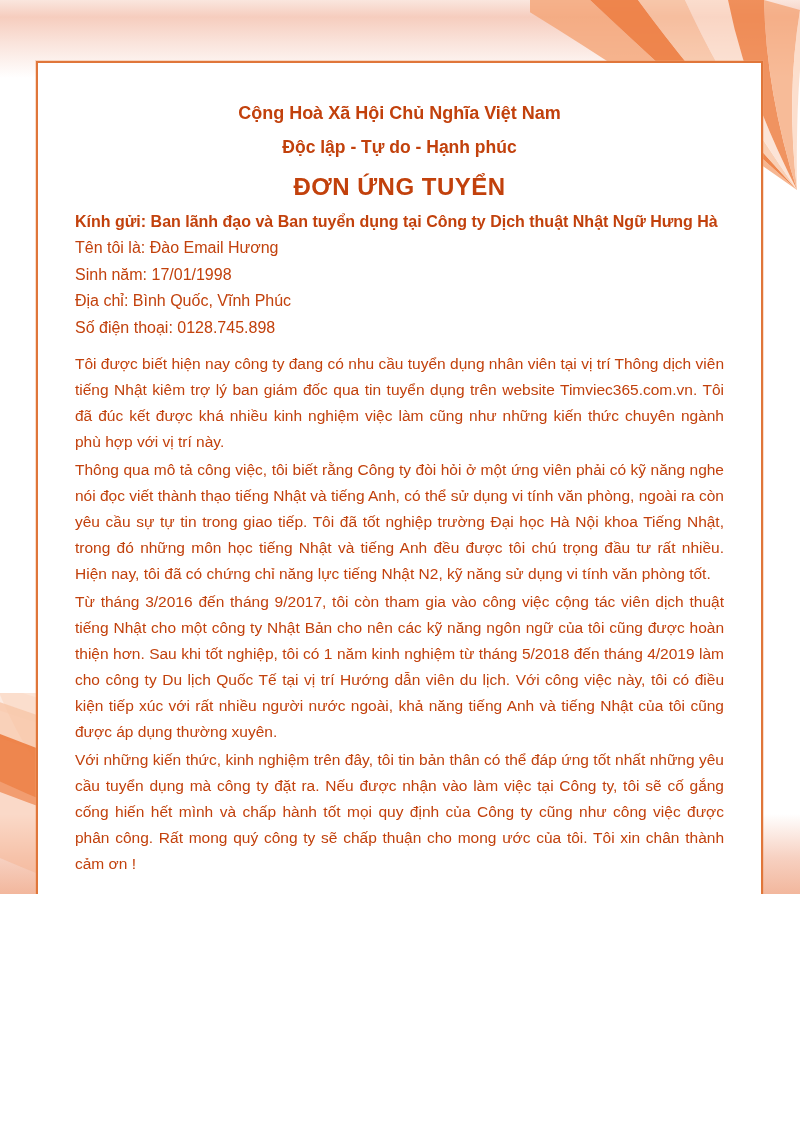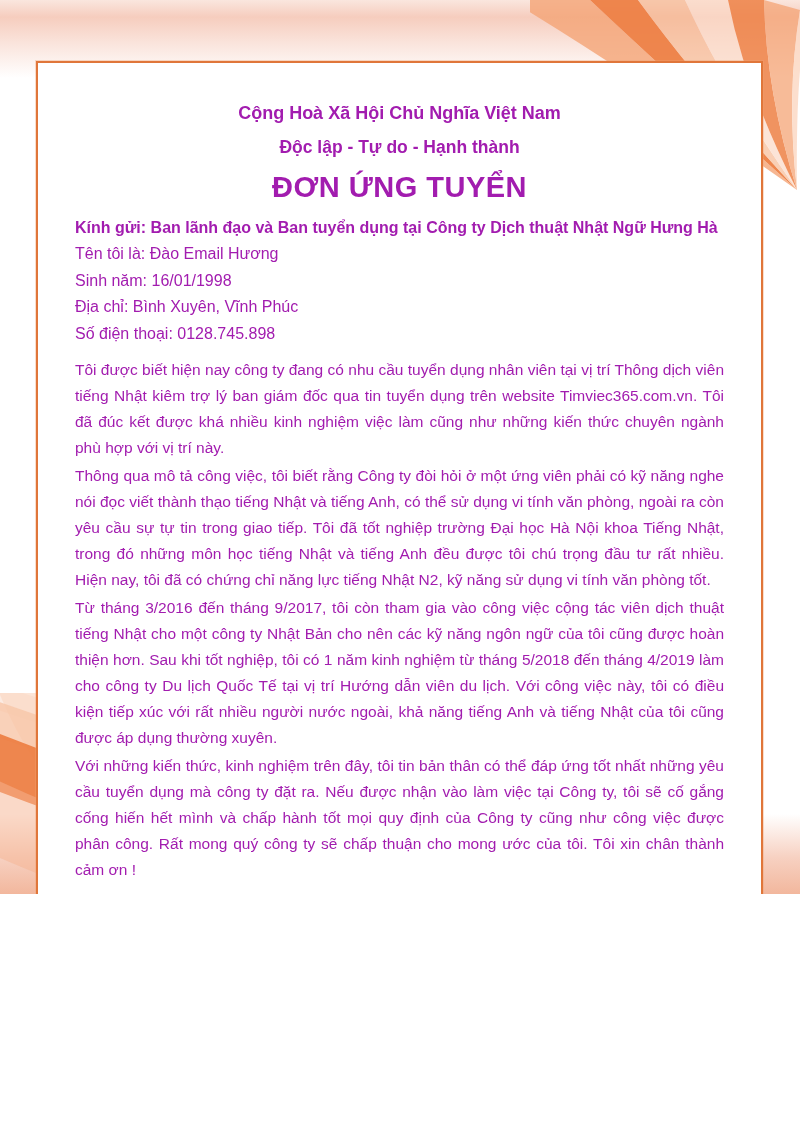--- a/index.html
+++ b/index.html
@@ -1,39 +1,39 @@
 <!DOCTYPE html>
 <html><head>
 <meta charset="utf-8">
 <style>
   html,body{margin:0;padding:0;background:#ffffff;}
   .page{
     position:relative;width:800px;height:894px;overflow:hidden;background:#ffffff;
-    font-family:"Liberation Sans","DejaVu Sans",sans-serif;color:#a21caf;
+    font-family:"Liberation Sans","DejaVu Sans",sans-serif;color:#c2410c;
   }
   .top-band{
     position:absolute;left:0;top:0;width:800px;height:95px;z-index:1;
     background:linear-gradient(180deg,#fae6de 0%,#f6cdbe 18%,rgba(246,205,190,.55) 45%,rgba(255,255,255,0) 82%);
   }
   .bottom-band{
     position:absolute;left:0;bottom:0;width:800px;height:80px;z-index:1;
     background:linear-gradient(0deg,#f2b79d 0%,rgba(244,193,172,.75) 45%,rgba(255,255,255,0) 100%);
   }
   .swirl-tr{position:absolute;top:0;right:0;width:270px;height:195px;z-index:1;}
   .swirl-bl{position:absolute;left:0;bottom:0;width:700px;height:201px;z-index:1;}
   .paper{
     position:absolute;left:36px;top:61px;width:727px;height:1003px;box-sizing:border-box;
     background:#ffffff;border:2px solid #e0763a;z-index:2;padding:0 37px;
     box-shadow:0 0 0 1px rgba(240,160,110,.35);
   }
   .nat-title{margin:38px 0 0 0;text-align:center;font-size:18px;line-height:24px;font-weight:bold;}
   .motto{margin:10px 0 0 0;text-align:center;font-size:17.5px;line-height:24px;font-weight:bold;}
   .ornament{margin:12px 0 0 0;text-align:center;font-size:15px;line-height:20px;font-weight:bold;letter-spacing:1px;}
-  .doc-title{margin:12px 0 0 0;text-align:center;font-size:29px;line-height:32px;font-weight:bold;letter-spacing:.5px;}
-  .salutation{margin:12px 0 0 0;font-size:16px;line-height:26px;font-weight:bold;}
+  .doc-title{margin:12px 0 0 0;text-align:center;font-size:24px;line-height:32px;font-weight:bold;letter-spacing:.5px;}
+  .salutation{margin:6px 0 0 0;font-size:16px;line-height:26px;font-weight:bold;}
   .info-line{font-size:16px;line-height:26.5px;}
   .body-text{margin-top:10px;}
   .body-text p{margin:0 0 2px 0;font-size:15.5px;line-height:26px;text-align:justify;}
   .closing{margin-top:10px;text-align:right;}
   .closing .sig-box{display:inline-block;width:330px;text-align:center;margin-right:8px;}
   .place-date{font-size:16px;line-height:27px;}
   .signer{font-size:16px;line-height:27px;}
 </style>
 </head>
 <body>
@@ -60,29 +60,29 @@
     <path d="M-15,0 C160,60 380,120 715,150" fill="none" stroke="#FBE3D6" stroke-width="24" stroke-opacity="0.7"></path>
     <path d="M18,-15 C55,80 130,170 300,230" fill="none" stroke="#FAD7C2" stroke-width="46" stroke-opacity="0.65"></path>
     <path d="M-15,22 C190,95 430,160 715,196" fill="none" stroke="#F7C6A8" stroke-width="34" stroke-opacity="0.8"></path>
     <path d="M-15,64 C200,150 450,205 715,240" fill="none" stroke="#ED8044" stroke-width="54" stroke-opacity="0.95"></path>
     <path d="M-15,120 C190,215 430,260 715,290" fill="none" stroke="#F5B492" stroke-width="70" stroke-opacity="0.5"></path>
   </svg>
 
   <div class="paper">
 
     <div class="nat-title">Cộng Hoà Xã Hội Chủ Nghĩa Việt Nam</div>
-    <div class="motto">Độc lập - Tự do - Hạnh thành</div>
+    <div class="motto">Độc lập - Tự do - Hạnh phúc</div>
     <div class="doc-title">ĐƠN ỨNG TUYỂN</div>
 
     <div class="salutation">Kính gửi: Ban lãnh đạo và Ban tuyển dụng tại Công ty Dịch thuật Nhật Ngữ Hưng Hà</div>
 
     <div>
       <div class="info-line">Tên tôi là: Đào Email Hương</div>
-      <div class="info-line">Sinh năm: 16/01/1998</div>
-      <div class="info-line">Địa chỉ: Bình Xuyên, Vĩnh Phúc</div>
+      <div class="info-line">Sinh năm: 17/01/1998</div>
+      <div class="info-line">Địa chỉ: Bình Quốc, Vĩnh Phúc</div>
       <div class="info-line">Số điện thoại: 0128.745.898</div>
     </div>
 
     <div class="body-text">
       <p>Tôi được biết hiện nay công ty đang có nhu cầu tuyển dụng nhân viên tại vị trí Thông dịch viên tiếng Nhật kiêm trợ lý ban giám đốc qua tin tuyển dụng trên website Timviec365.com.vn. Tôi đã đúc kết được khá nhiều kinh nghiệm việc làm cũng như những kiến thức chuyên ngành phù hợp với vị trí này.</p>
       <p>Thông qua mô tả công việc, tôi biết rằng Công ty đòi hỏi ở một ứng viên phải có kỹ năng nghe nói đọc viết thành thạo tiếng Nhật và tiếng Anh, có thể sử dụng vi tính văn phòng, ngoài ra còn yêu cầu sự tự tin trong giao tiếp. Tôi đã tốt nghiệp trường Đại học Hà Nội khoa Tiếng Nhật, trong đó những môn học tiếng Nhật và tiếng Anh đều được tôi chú trọng đầu tư rất nhiều. Hiện nay, tôi đã có chứng chỉ năng lực tiếng Nhật N2, kỹ năng sử dụng vi tính văn phòng tốt.</p>
       <p>Từ tháng 3/2016 đến tháng 9/2017, tôi còn tham gia vào công việc cộng tác viên dịch thuật tiếng Nhật cho một công ty Nhật Bản cho nên các kỹ năng ngôn ngữ của tôi cũng được hoàn thiện hơn. Sau khi tốt nghiệp, tôi có 1 năm kinh nghiệm từ tháng 5/2018 đến tháng 4/2019 làm cho công ty Du lịch Quốc Tế tại vị trí Hướng dẫn viên du lịch. Với công việc này, tôi có điều kiện tiếp xúc với rất nhiều người nước ngoài, khả năng tiếng Anh và tiếng Nhật của tôi cũng được áp dụng thường xuyên.</p>
       <p>Với những kiến thức, kinh nghiệm trên đây, tôi tin bản thân có thể đáp ứng tốt nhất những yêu cầu tuyển dụng mà công ty đặt ra. Nếu được nhận vào làm việc tại Công ty, tôi sẽ cố gắng cống hiến hết mình và chấp hành tốt mọi quy định của Công ty cũng như công việc được phân công. Rất mong quý công ty sẽ chấp thuận cho mong ước của tôi. Tôi xin chân thành cảm ơn !</p>
     </div>
 

